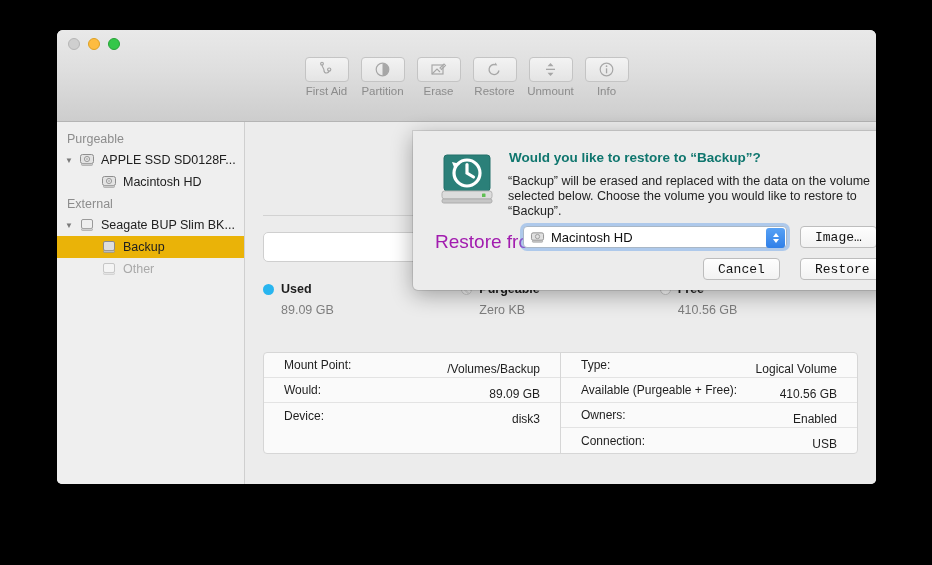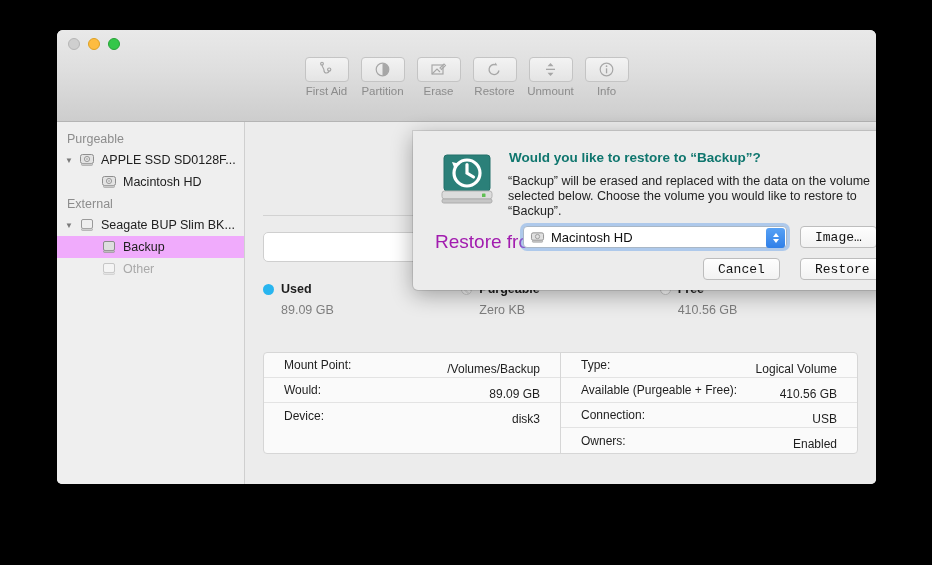--- a/index.html
+++ b/index.html
@@ -58,21 +58,21 @@
 
   
   .body { position: absolute; top: 92px; left: 0; right: 0; bottom: 0; display: flex; }
   .sidebar {
     width: 188px; background: #efefef;
     border-right: 1px solid #cfcfcf;
     padding-top: 6px;
   }
   .grp-title { font-size: 12.5px; color: #8d8d8d; padding: 4px 0 3px 10px; }
   .row { height: 22px; display: flex; align-items: center; padding-left: 8px; font-size: 12.5px; color: #202020; }
-  .row.sel { background: #f0abfc; }
+  .row.sel { background: #eab308; }
   .row.dim { color: #a9a9a9; }
   .tri { width: 13px; font-size: 8px; color: #7b7b7b; flex: 0 0 13px; }
   .tri.empty { visibility: hidden; }
   .ind { flex: 0 0 22px; }
   .dicon { flex: 0 0 18px; display: flex; align-items: center; justify-content: center; margin-right: 5px; }
   .rlabel { overflow: hidden; white-space: nowrap; }
 
   
   .main { flex: 1; position: relative; background: #ececec; }
   .vol-head { position: absolute; left: 18px; top: 12px; right: 18px; }
@@ -352,26 +352,26 @@
         <div class="dcol">
           <div class="drow">
             <span class="dkey">Type:</span>
             <span class="dval">Logical Volume</span>
           </div>
           <div class="drow">
             <span class="dkey">Available (Purgeable + Free):</span>
             <span class="dval">410.56 GB</span>
           </div>
           <div class="drow">
+            <span class="dkey">Owners:</span>
+            <span class="dval">Enabled</span>
+          </div>
+          <div class="drow">
             <span class="dkey">Connection:</span>
             <span class="dval">USB</span>
-          </div>
-          <div class="drow">
-            <span class="dkey">Owners:</span>
-            <span class="dval">Enabled</span>
           </div>
         </div>
       </div>
 
       <div class="sheet">
 
         <div class="tm-icon">
           <svg width="62" height="62" viewBox="0 0 62 62">
             <rect x="8" y="7" width="46" height="36" rx="3" fill="#2b8079"></rect>
             <rect x="8" y="7" width="46" height="36" rx="3" fill="none" stroke="#23706a"></rect>

